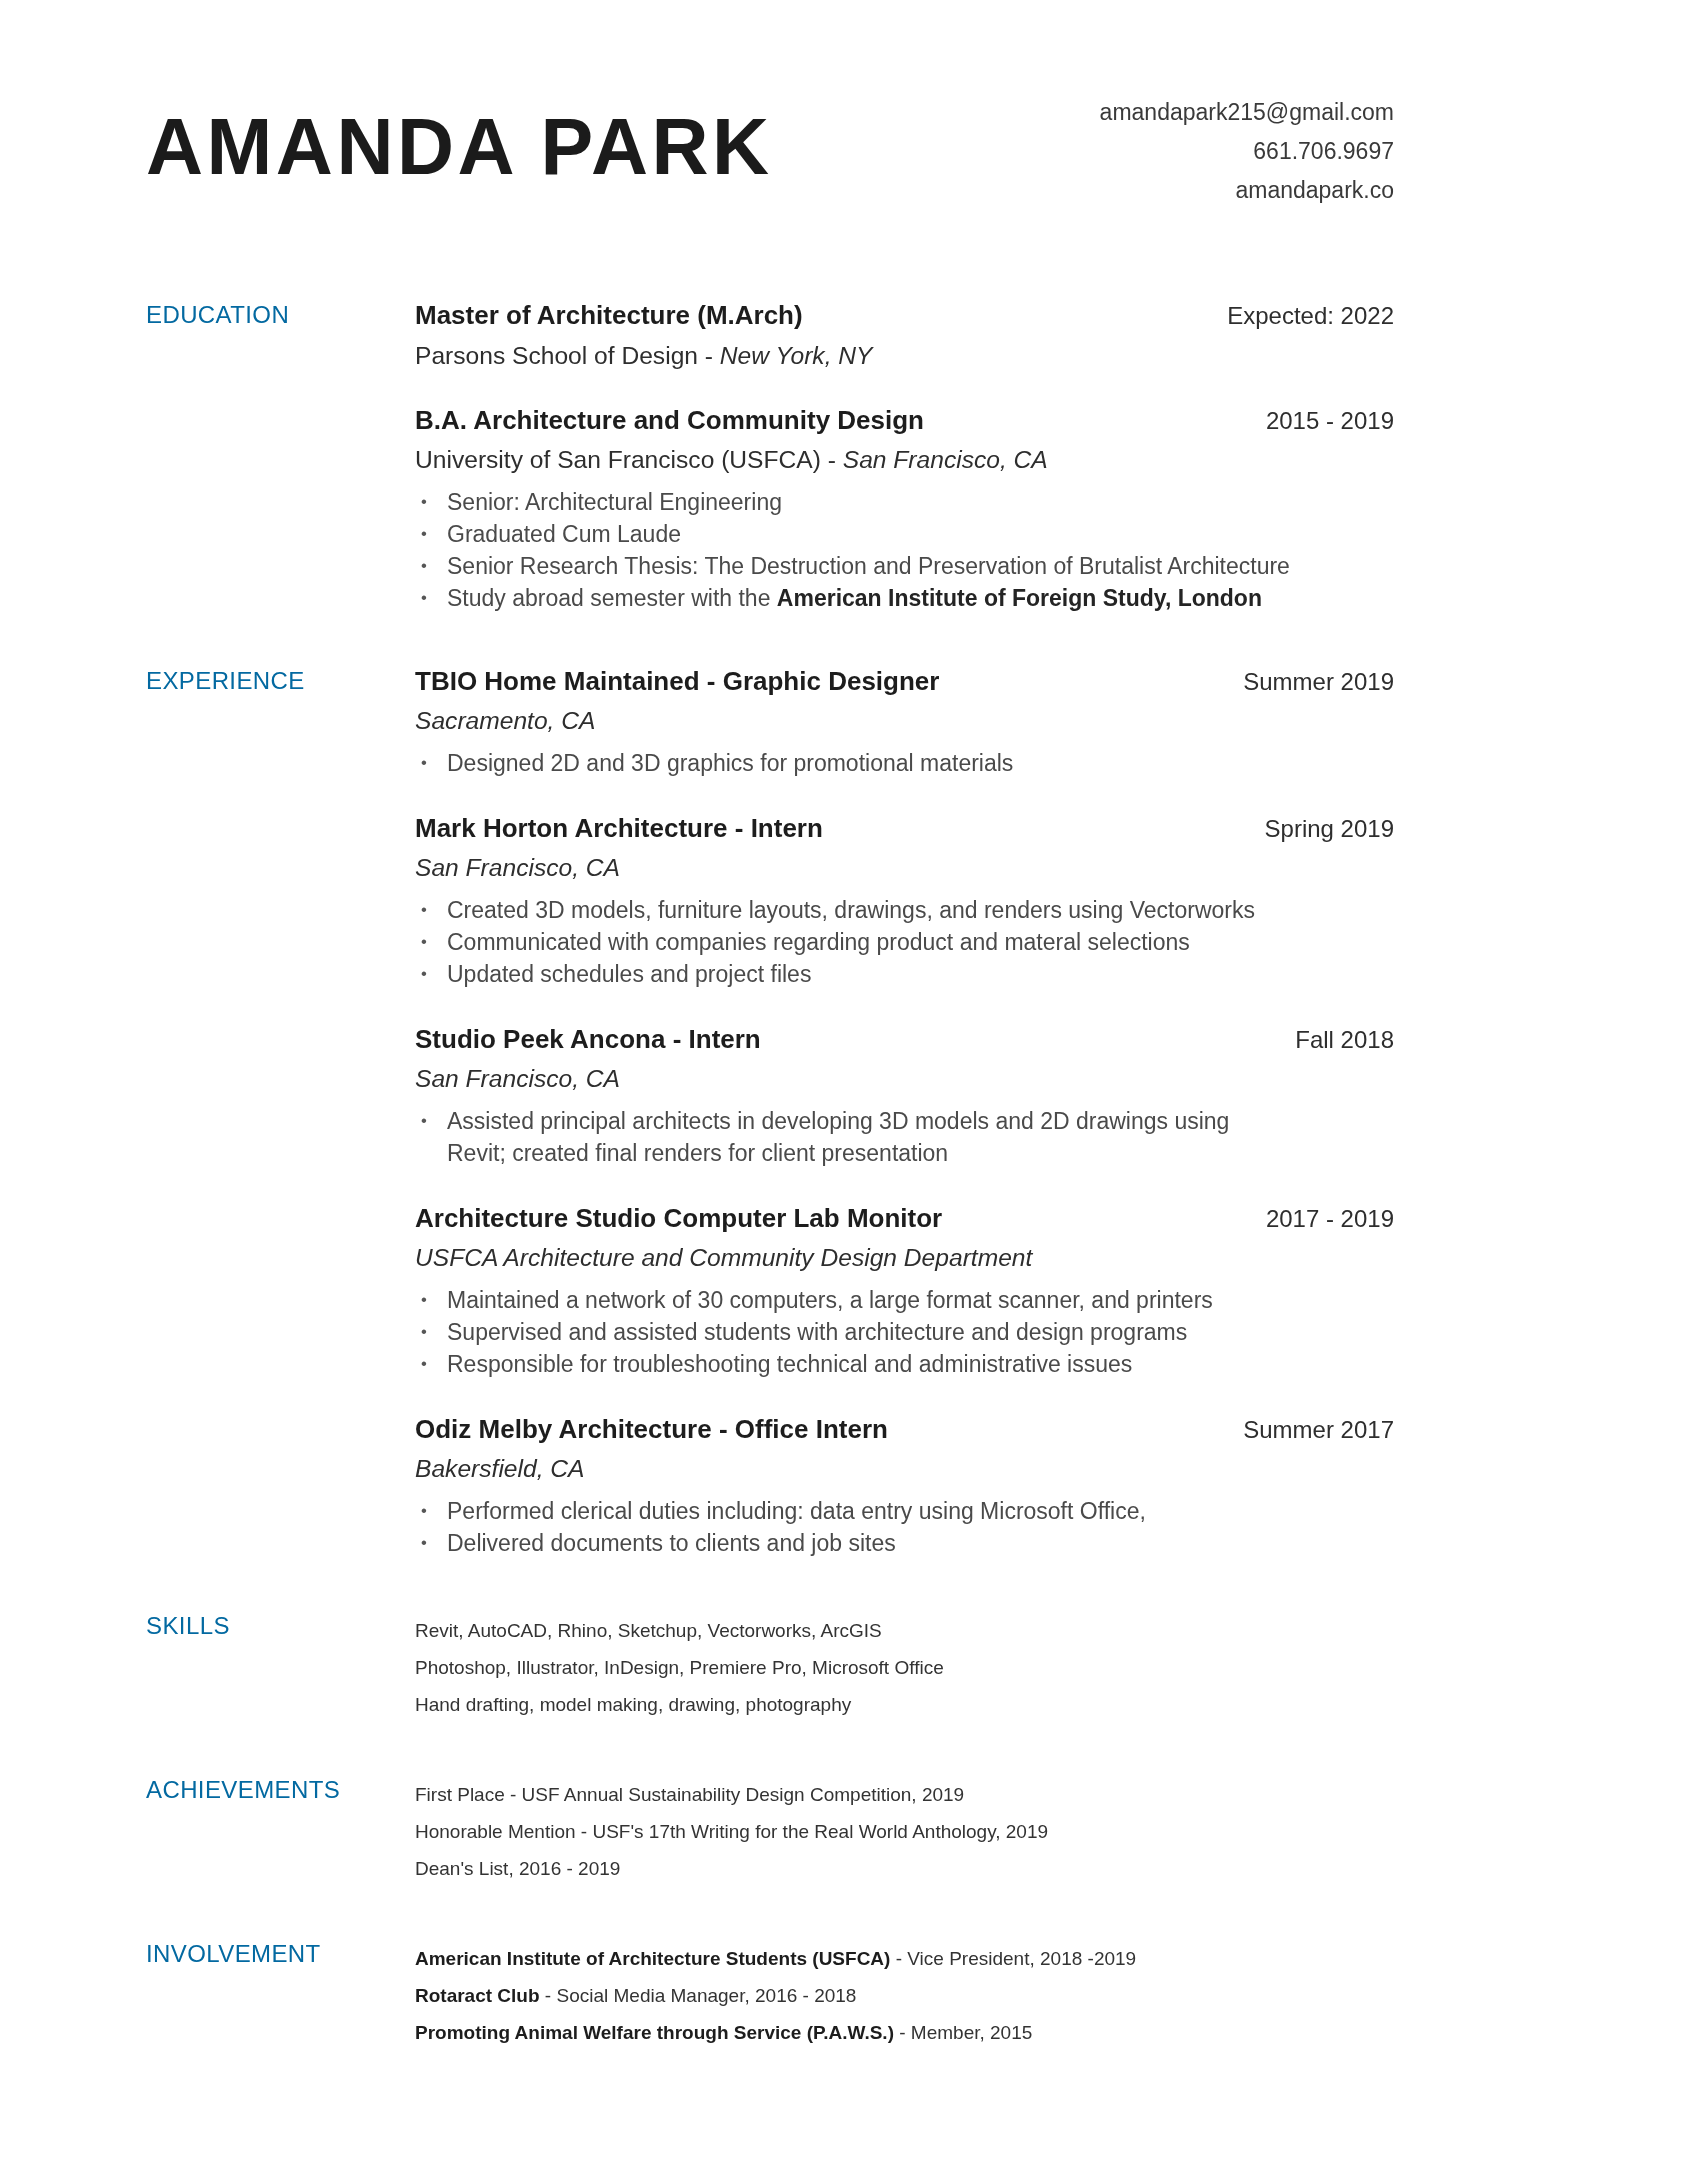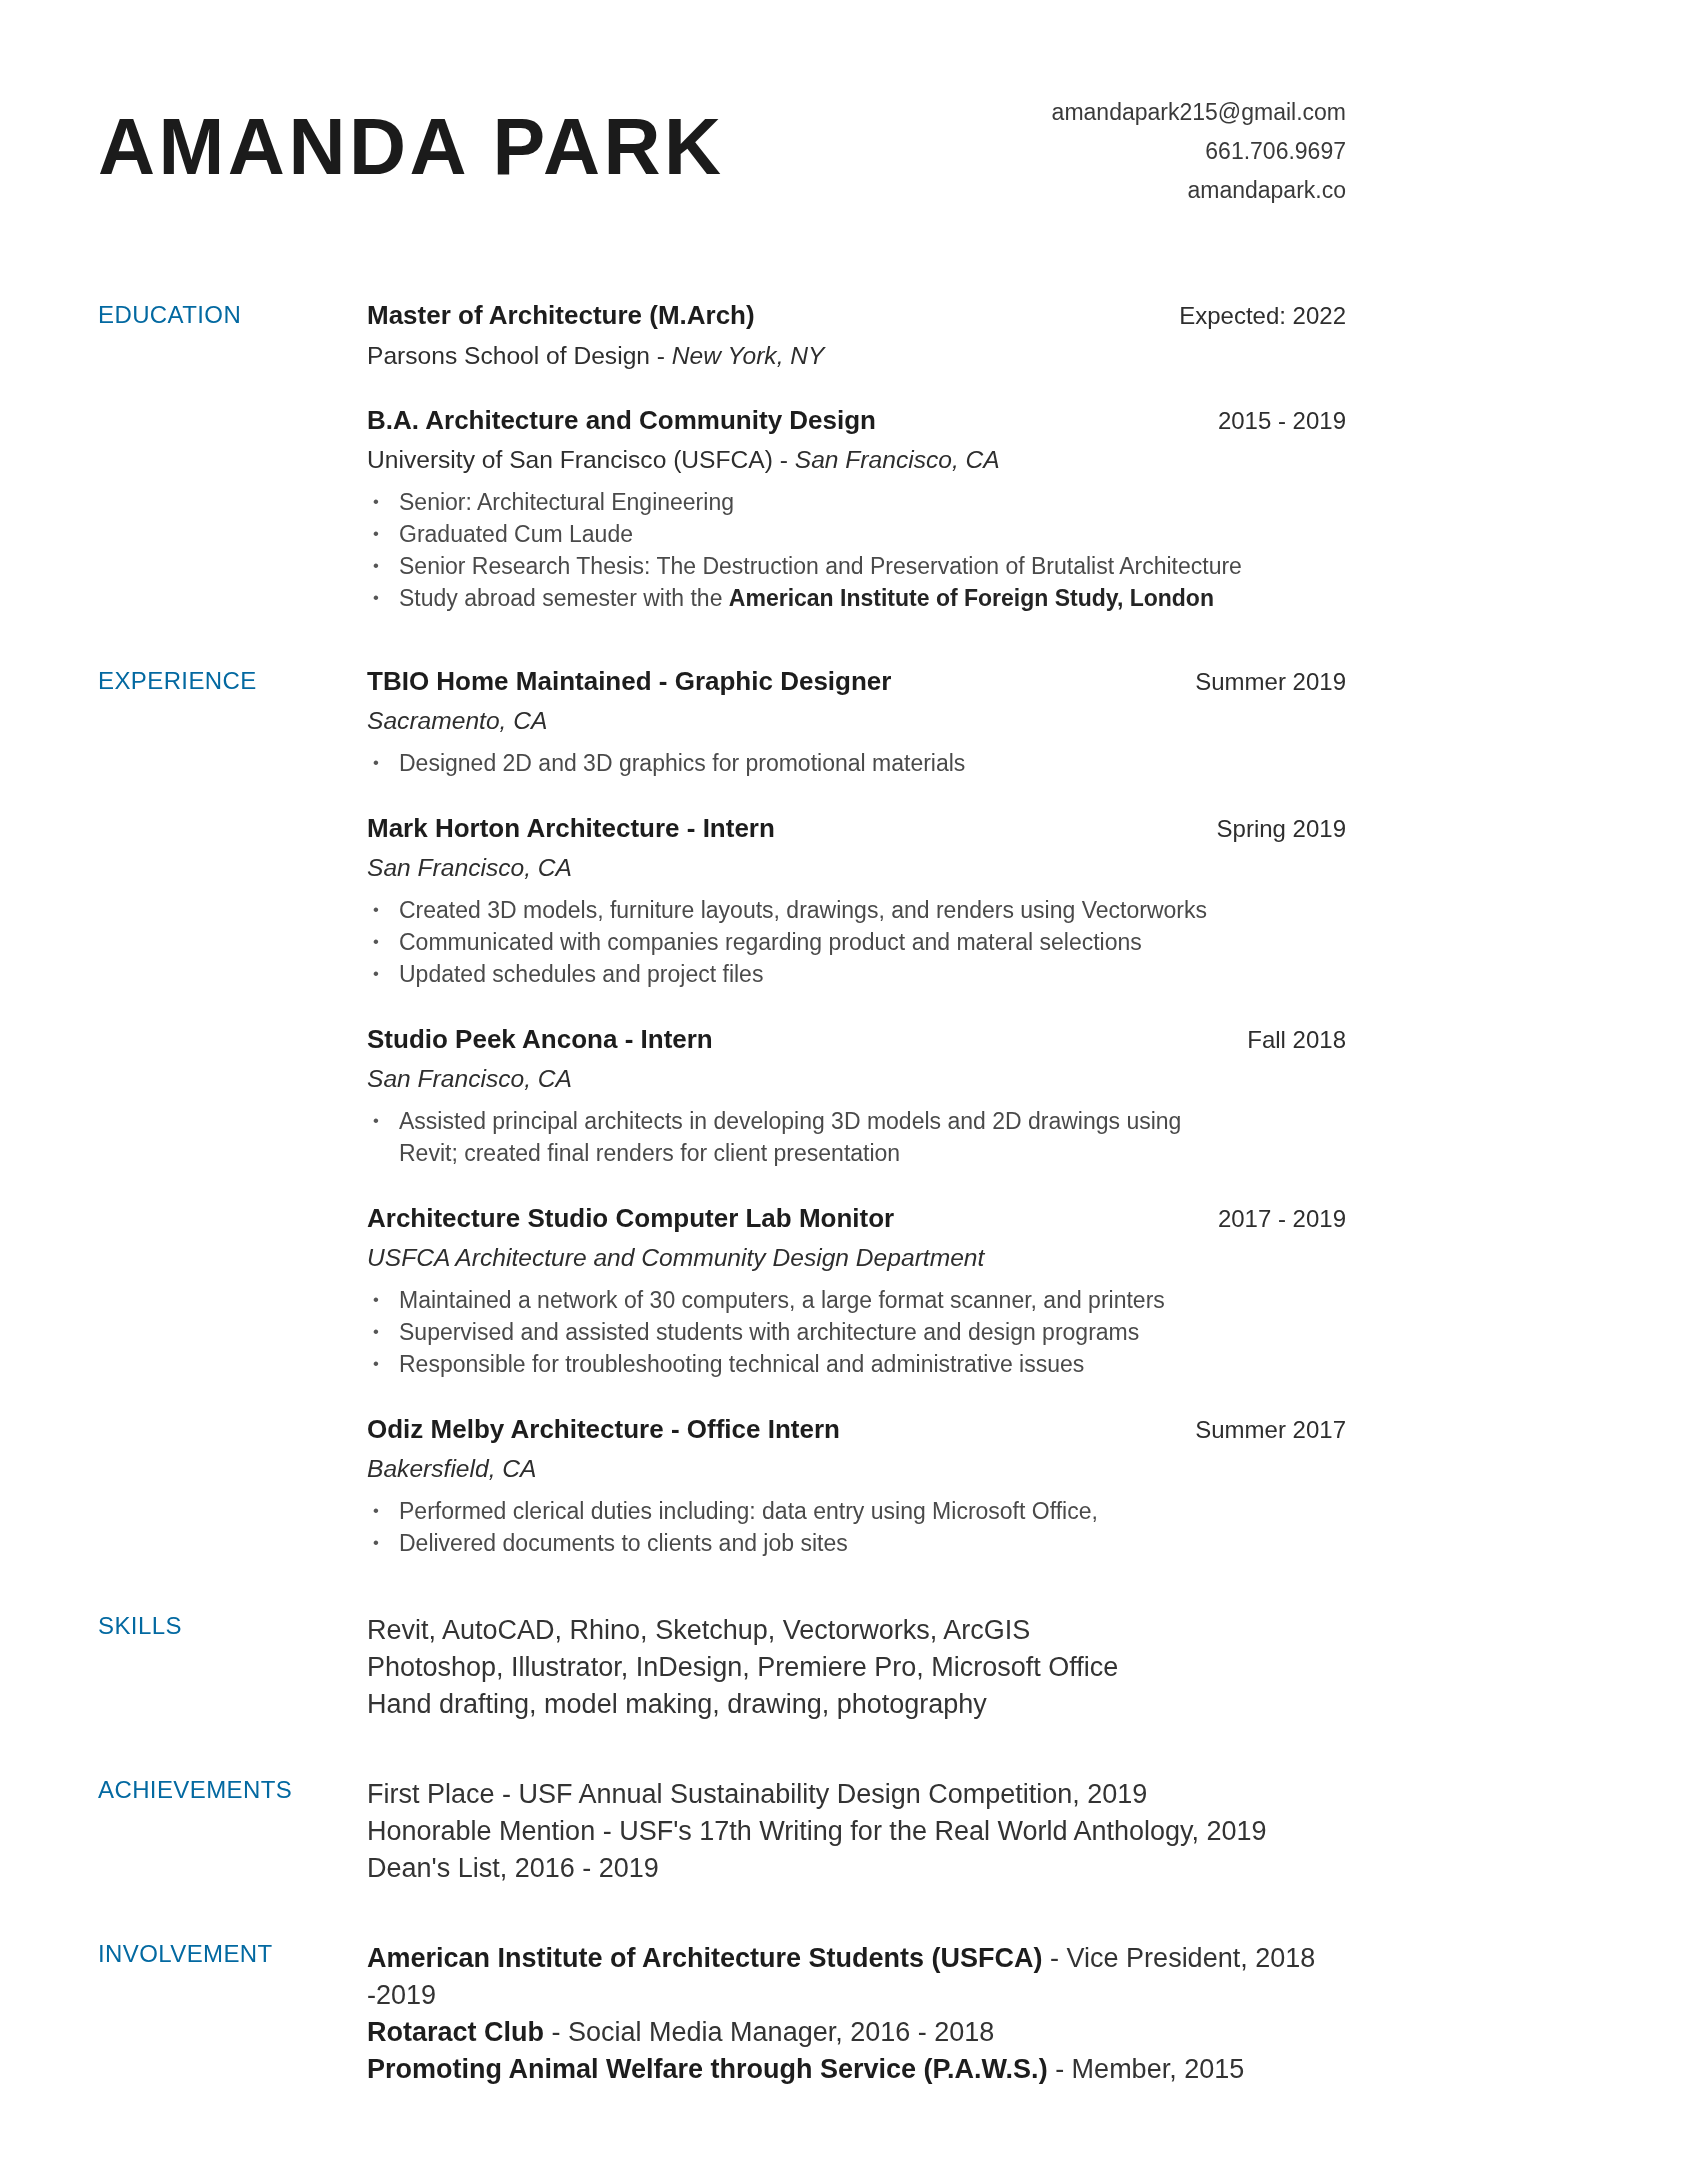--- a/index.html
+++ b/index.html
@@ -3,20 +3,21 @@
 <meta charset="utf-8">
 <style>
   * { margin:0; padding:0; box-sizing:border-box; }
   html,body { background:#ffffff; }
   .page {
     width:1444px; height:2181px;
     background:#ffffff;
     position:relative; overflow:hidden;
     font-family:"Liberation Sans","DejaVu Sans",sans-serif;
     color:#2b2b2b;
+    margin-left:48px;
   }
   .header { display:flex; justify-content:space-between; align-items:flex-start; padding:61px 98px 0 98px; }
   .name { font-size:79px; font-weight:700; letter-spacing:3.5px; line-height:1; color:#1b1b1b; margin-top:46px; white-space:nowrap; }
   .contact { text-align:right; font-size:23px; line-height:39px; color:#3a3a3a; margin-top:32px; }
 
   .section { display:flex; padding:0 98px; }
   .section-education { margin-top:91px; }
   .section + .section { margin-top:53px; }
   .section-label { flex:0 0 269px; width:269px; font-size:24px; line-height:28px; letter-spacing:0.4px; color:#0369a1; }
   .section-content { flex:1; min-width:0; }
@@ -28,21 +29,21 @@
   .entry-sub { font-size:24.6px; line-height:30px; margin-top:10.5px; color:#2e2e2e; }
   .entry-sub i { font-style:italic; }
 
   .bullets { margin-top:10.5px; }
   .bullet { display:flex; font-size:23px; line-height:32px; color:#4a4a4a; }
   .dot { flex:0 0 32px; width:32px; padding-left:6.1px; font-size:16.7px; line-height:32px; color:#565656; }
   .bullet-text { flex:1; min-width:0; }
   .bullet-text strong { font-weight:700; color:#242424; }
   .bl2 { display:block; }
 
-  .lines { font-size:27px; line-height:37px; color:#333333; }
+  .lines { font-size:19px; line-height:37px; color:#333333; }
   .lines strong { font-weight:700; color:#1d1d1d; }
 </style>
 </head>
 <body>
 
 <div class="page">
 
   <header class="header">
     <h1 class="name">AMANDA PARK</h1>
     <div class="contact">

